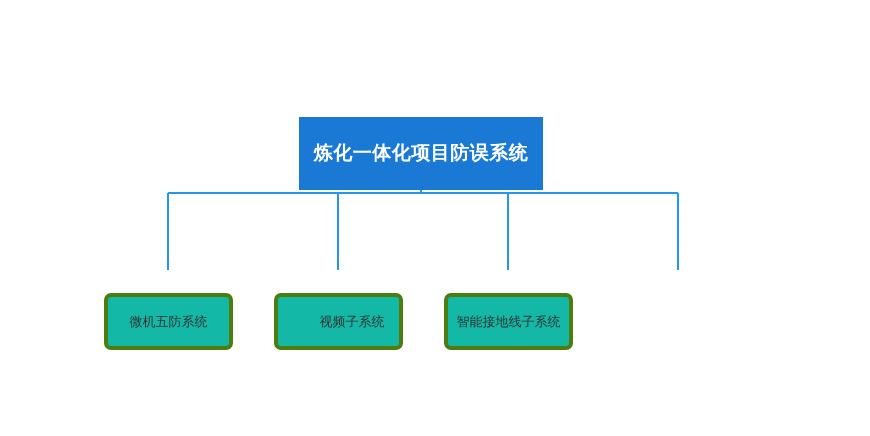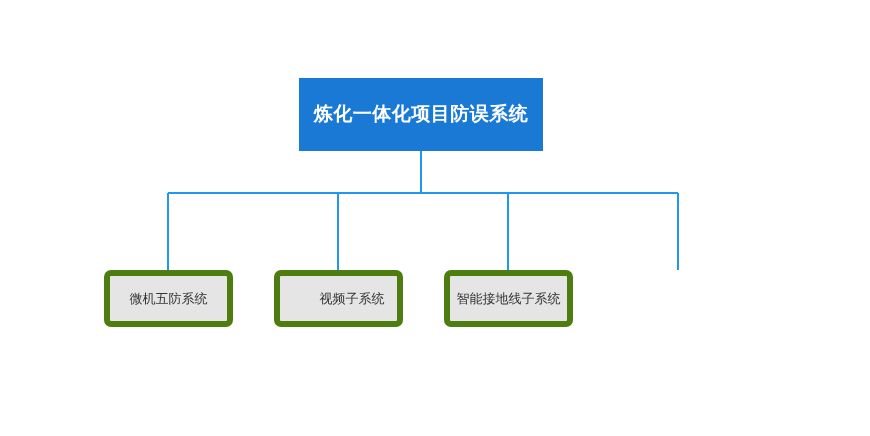--- a/index.html
+++ b/index.html
@@ -25,38 +25,39 @@
     height: 436px;
     pointer-events: none;
   }
   .node {
     position: absolute;
     box-sizing: border-box;
     display: flex;
     align-items: center;
     justify-content: center;
     text-align: center;
+    margin-top: 39px;
   }
   .root-node {
     left: 299px;
     top: 78px;
     width: 244px;
     height: 73px;
     background: #1B79D6;
     color: #ffffff;
     font-size: 19px;
     font-weight: bold;
     letter-spacing: 0.5px;
   }
   .child-node {
-    top: 270px;
+    top: 254px;
     width: 129px;
     height: 57px;
-    background: #e5e5e5;
-    border: 6px solid #4d7c0f;
+    background: #14b8a6;
+    border: 4px solid #4d7c0f;
     border-radius: 7px;
     color: #333333;
     font-size: 13px;
     font-weight: normal;
   }
   .child-0 { left: 104px; }
   .child-1 { left: 274px; padding-left: 27px; }
   .child-2 { left: 444px; }
   .child-3 { left: 614px; }
   .node-label {

